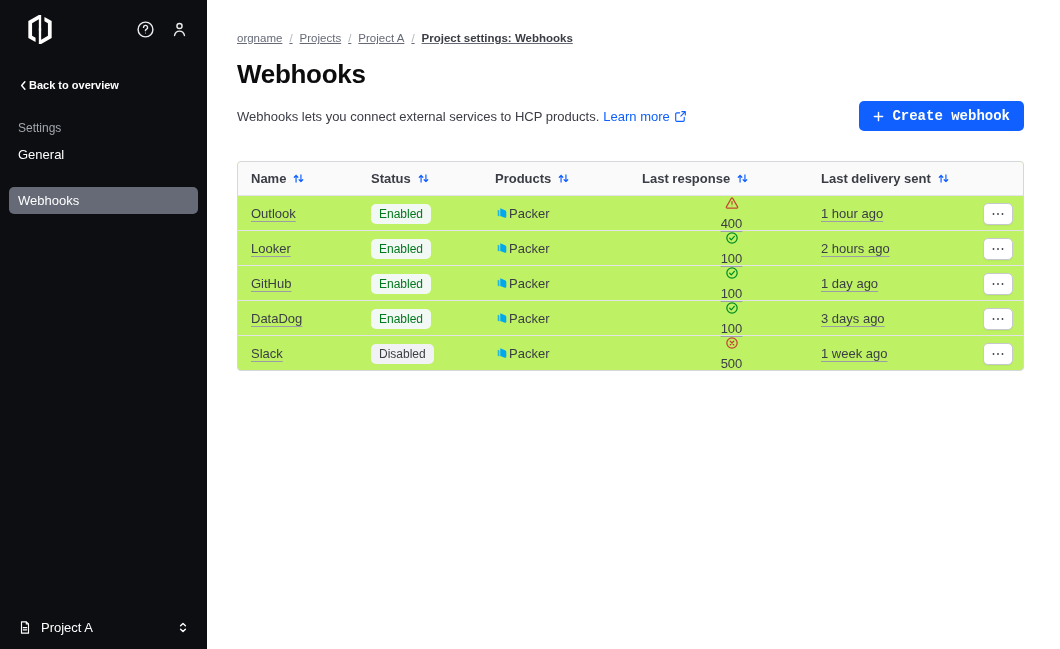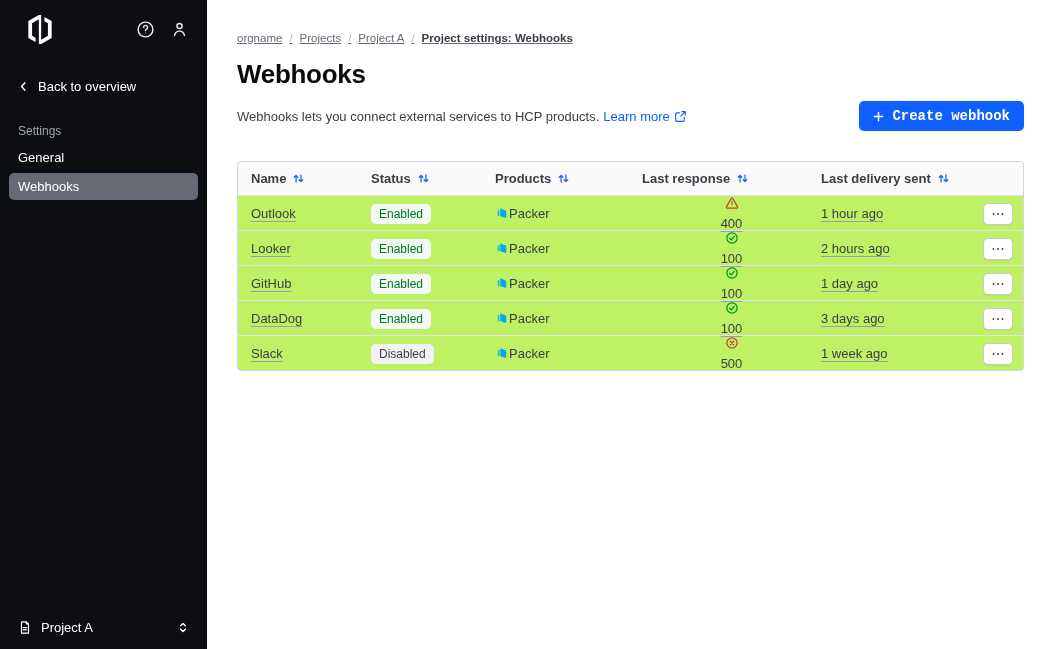--- a/index.html
+++ b/index.html
@@ -23,23 +23,23 @@
   }
   *{box-sizing:border-box;margin:0;padding:0;}
   html,body{width:1060px;height:649px;overflow:hidden;}
   body{font-family:"Liberation Sans","DejaVu Sans",sans-serif;background:#fff;color:var(--text);font-size:13px;}
 
   
   .sidebar{position:absolute;left:0;top:0;width:207px;height:649px;background:var(--sidebar-bg);color:#fff;display:flex;flex-direction:column;}
   .side-top{display:flex;align-items:center;justify-content:space-between;padding:14px 18px 10px 26px;}
   .side-top-icons{display:flex;align-items:center;gap:15px;}
   .icon-btn{background:none;border:none;cursor:pointer;display:flex;align-items:center;padding:0;}
-  .back-link{display:flex;align-items:center;gap:9px;color:#fff;font-size:13px;font-weight:400;margin:24px 18px 0 18px;cursor:pointer;}
+  .back-link{display:flex;align-items:center;color:#fff;font-size:11px;font-weight:700;margin:24px 18px 0 18px;cursor:pointer;}
   .section-label{color:var(--sidebar-muted);font-size:12px;margin:30px 18px 6px 18px;}
-  .nav{display:flex;flex-direction:column;gap:2px;margin:0 9px;}
+  .nav{display:flex;flex-direction:column;gap:19px;margin:0 9px;}
   .nav-item{color:#fff;font-size:13px;padding:6px 9px;border-radius:5px;cursor:pointer;}
   .nav-item.active{background:var(--sidebar-sel);}
   .side-spacer{flex:1;}
   .project-switcher{display:flex;align-items:center;gap:9px;padding:14px 18px;cursor:pointer;}
   .project-switcher .label{flex:1;font-size:13px;color:#fff;}
 
   
   .main{position:absolute;left:207px;top:0;width:853px;height:649px;background:#fff;padding:32px 36px 0 30px;overflow:hidden;}
   .breadcrumb{display:flex;align-items:center;gap:7px;font-size:11.5px;color:var(--muted);text-decoration:underline;}
   .breadcrumb .crumb{cursor:pointer;}

